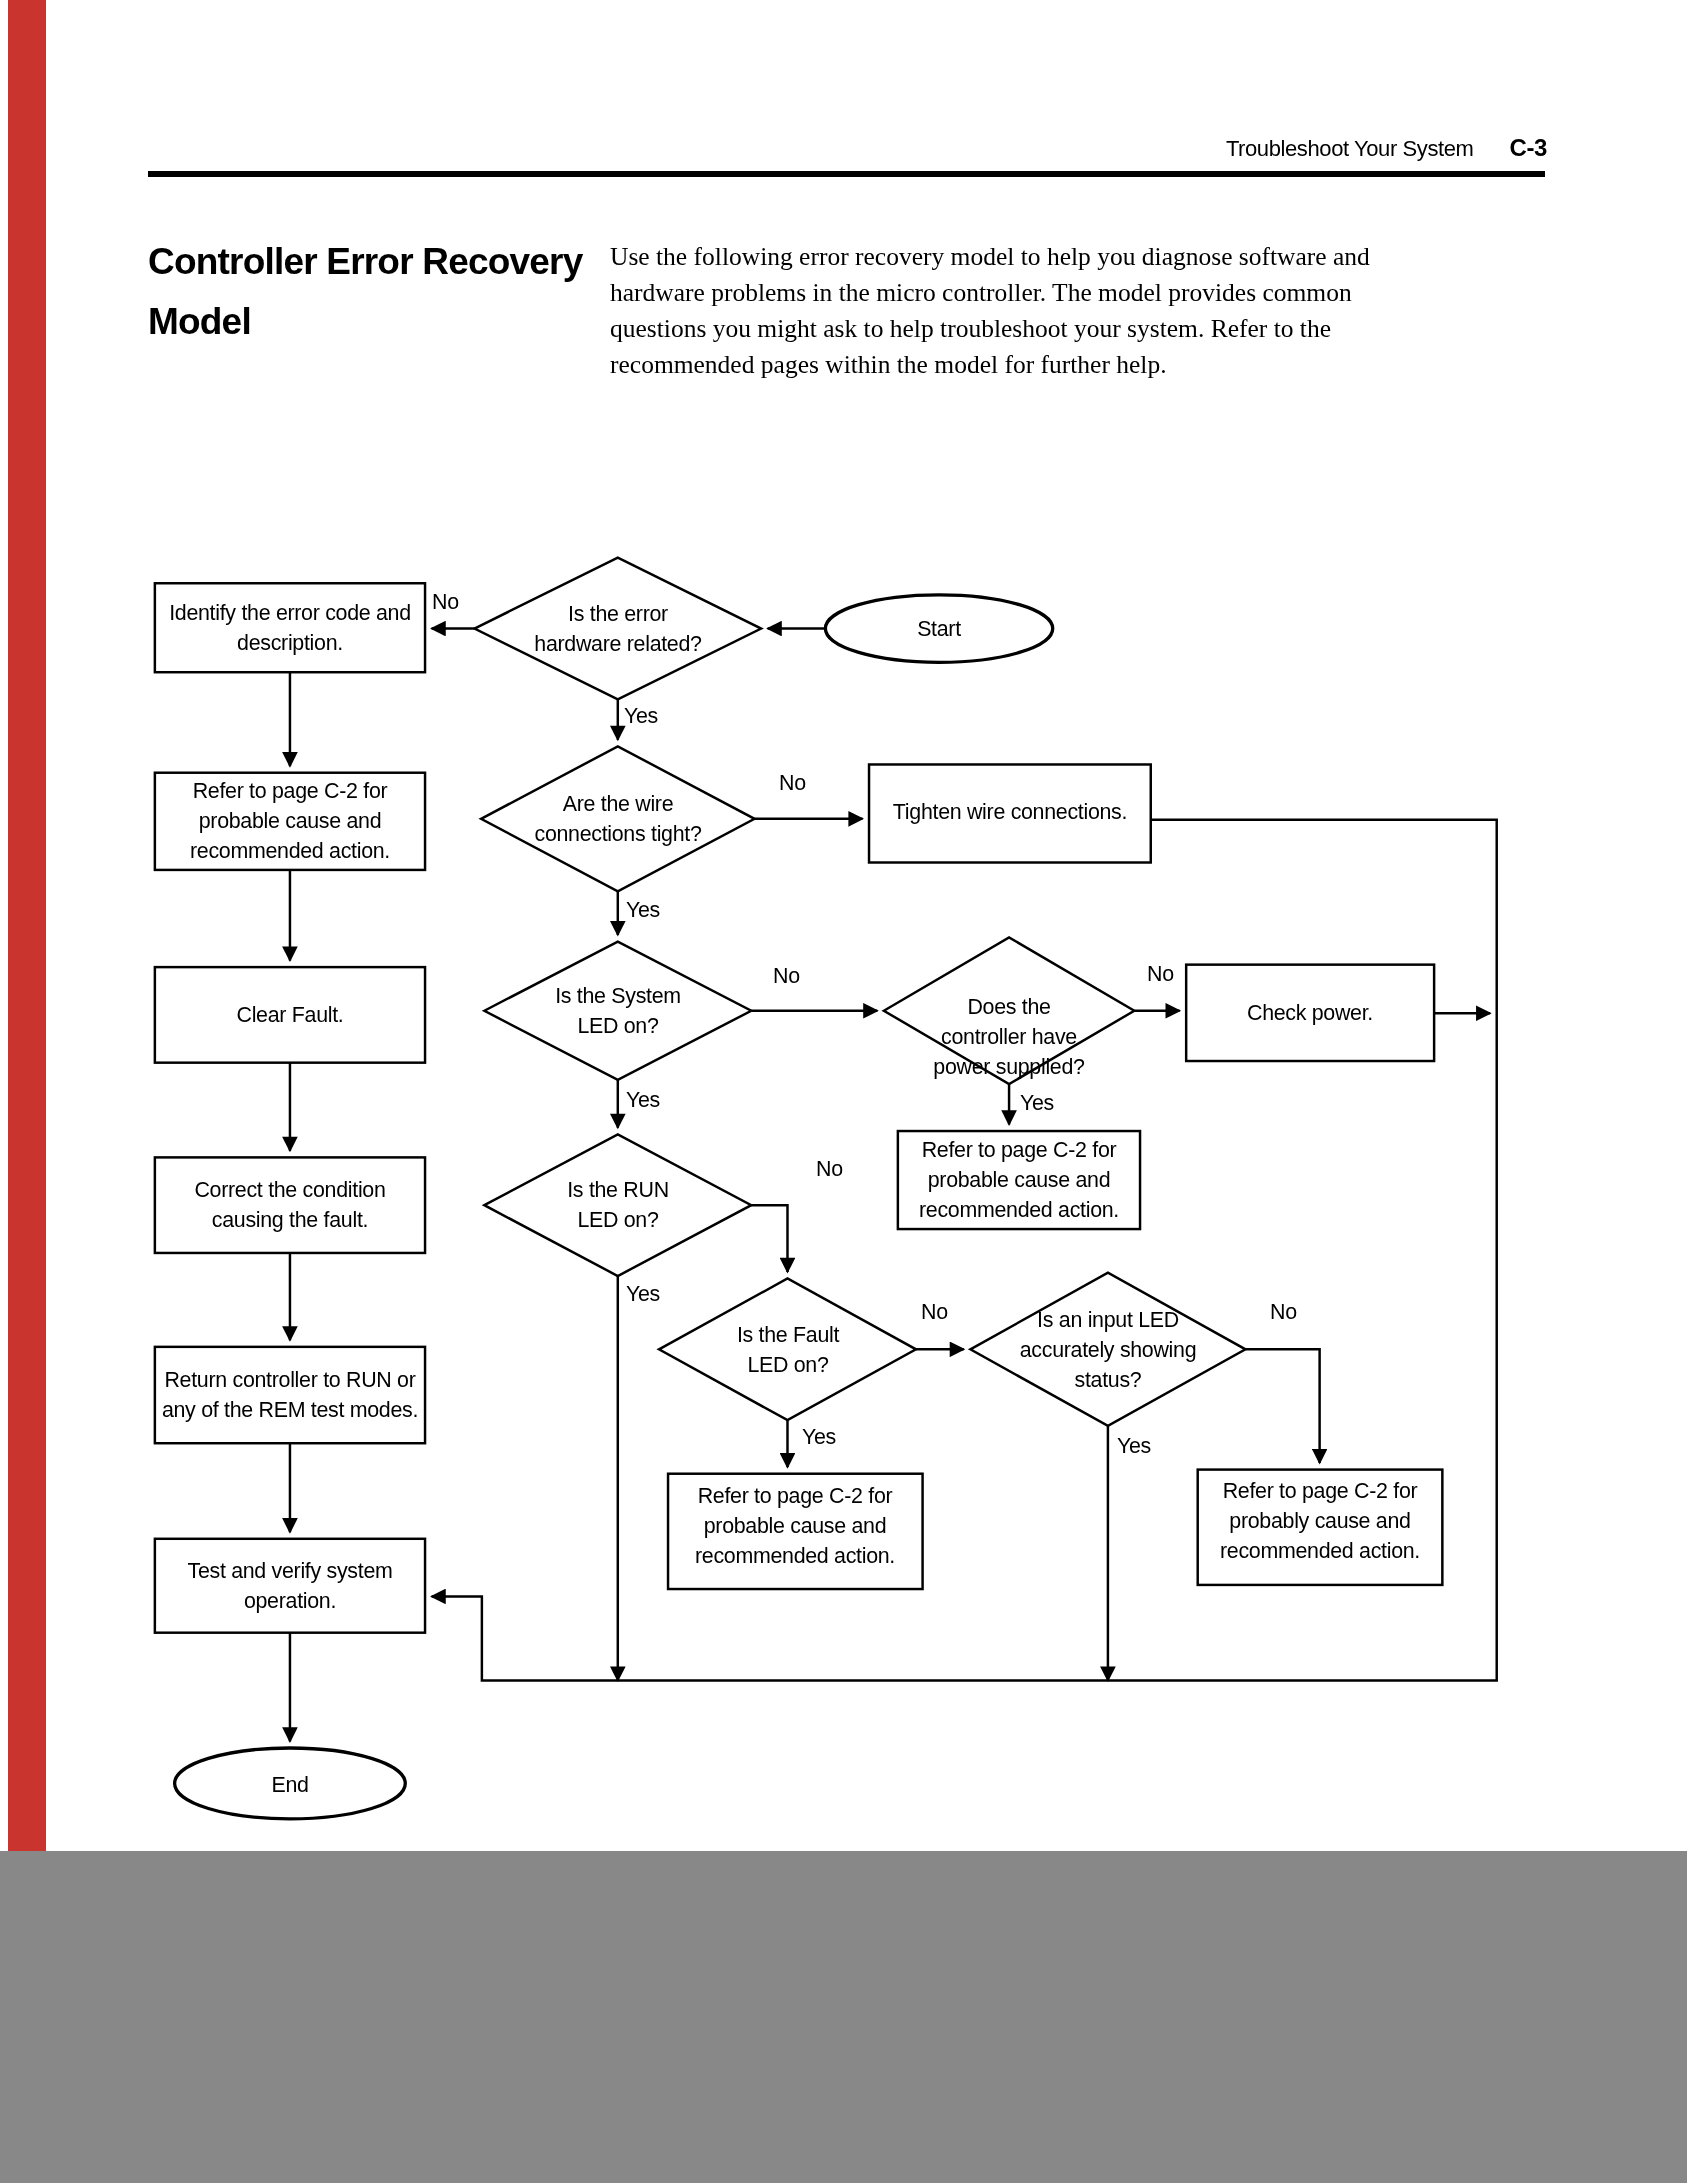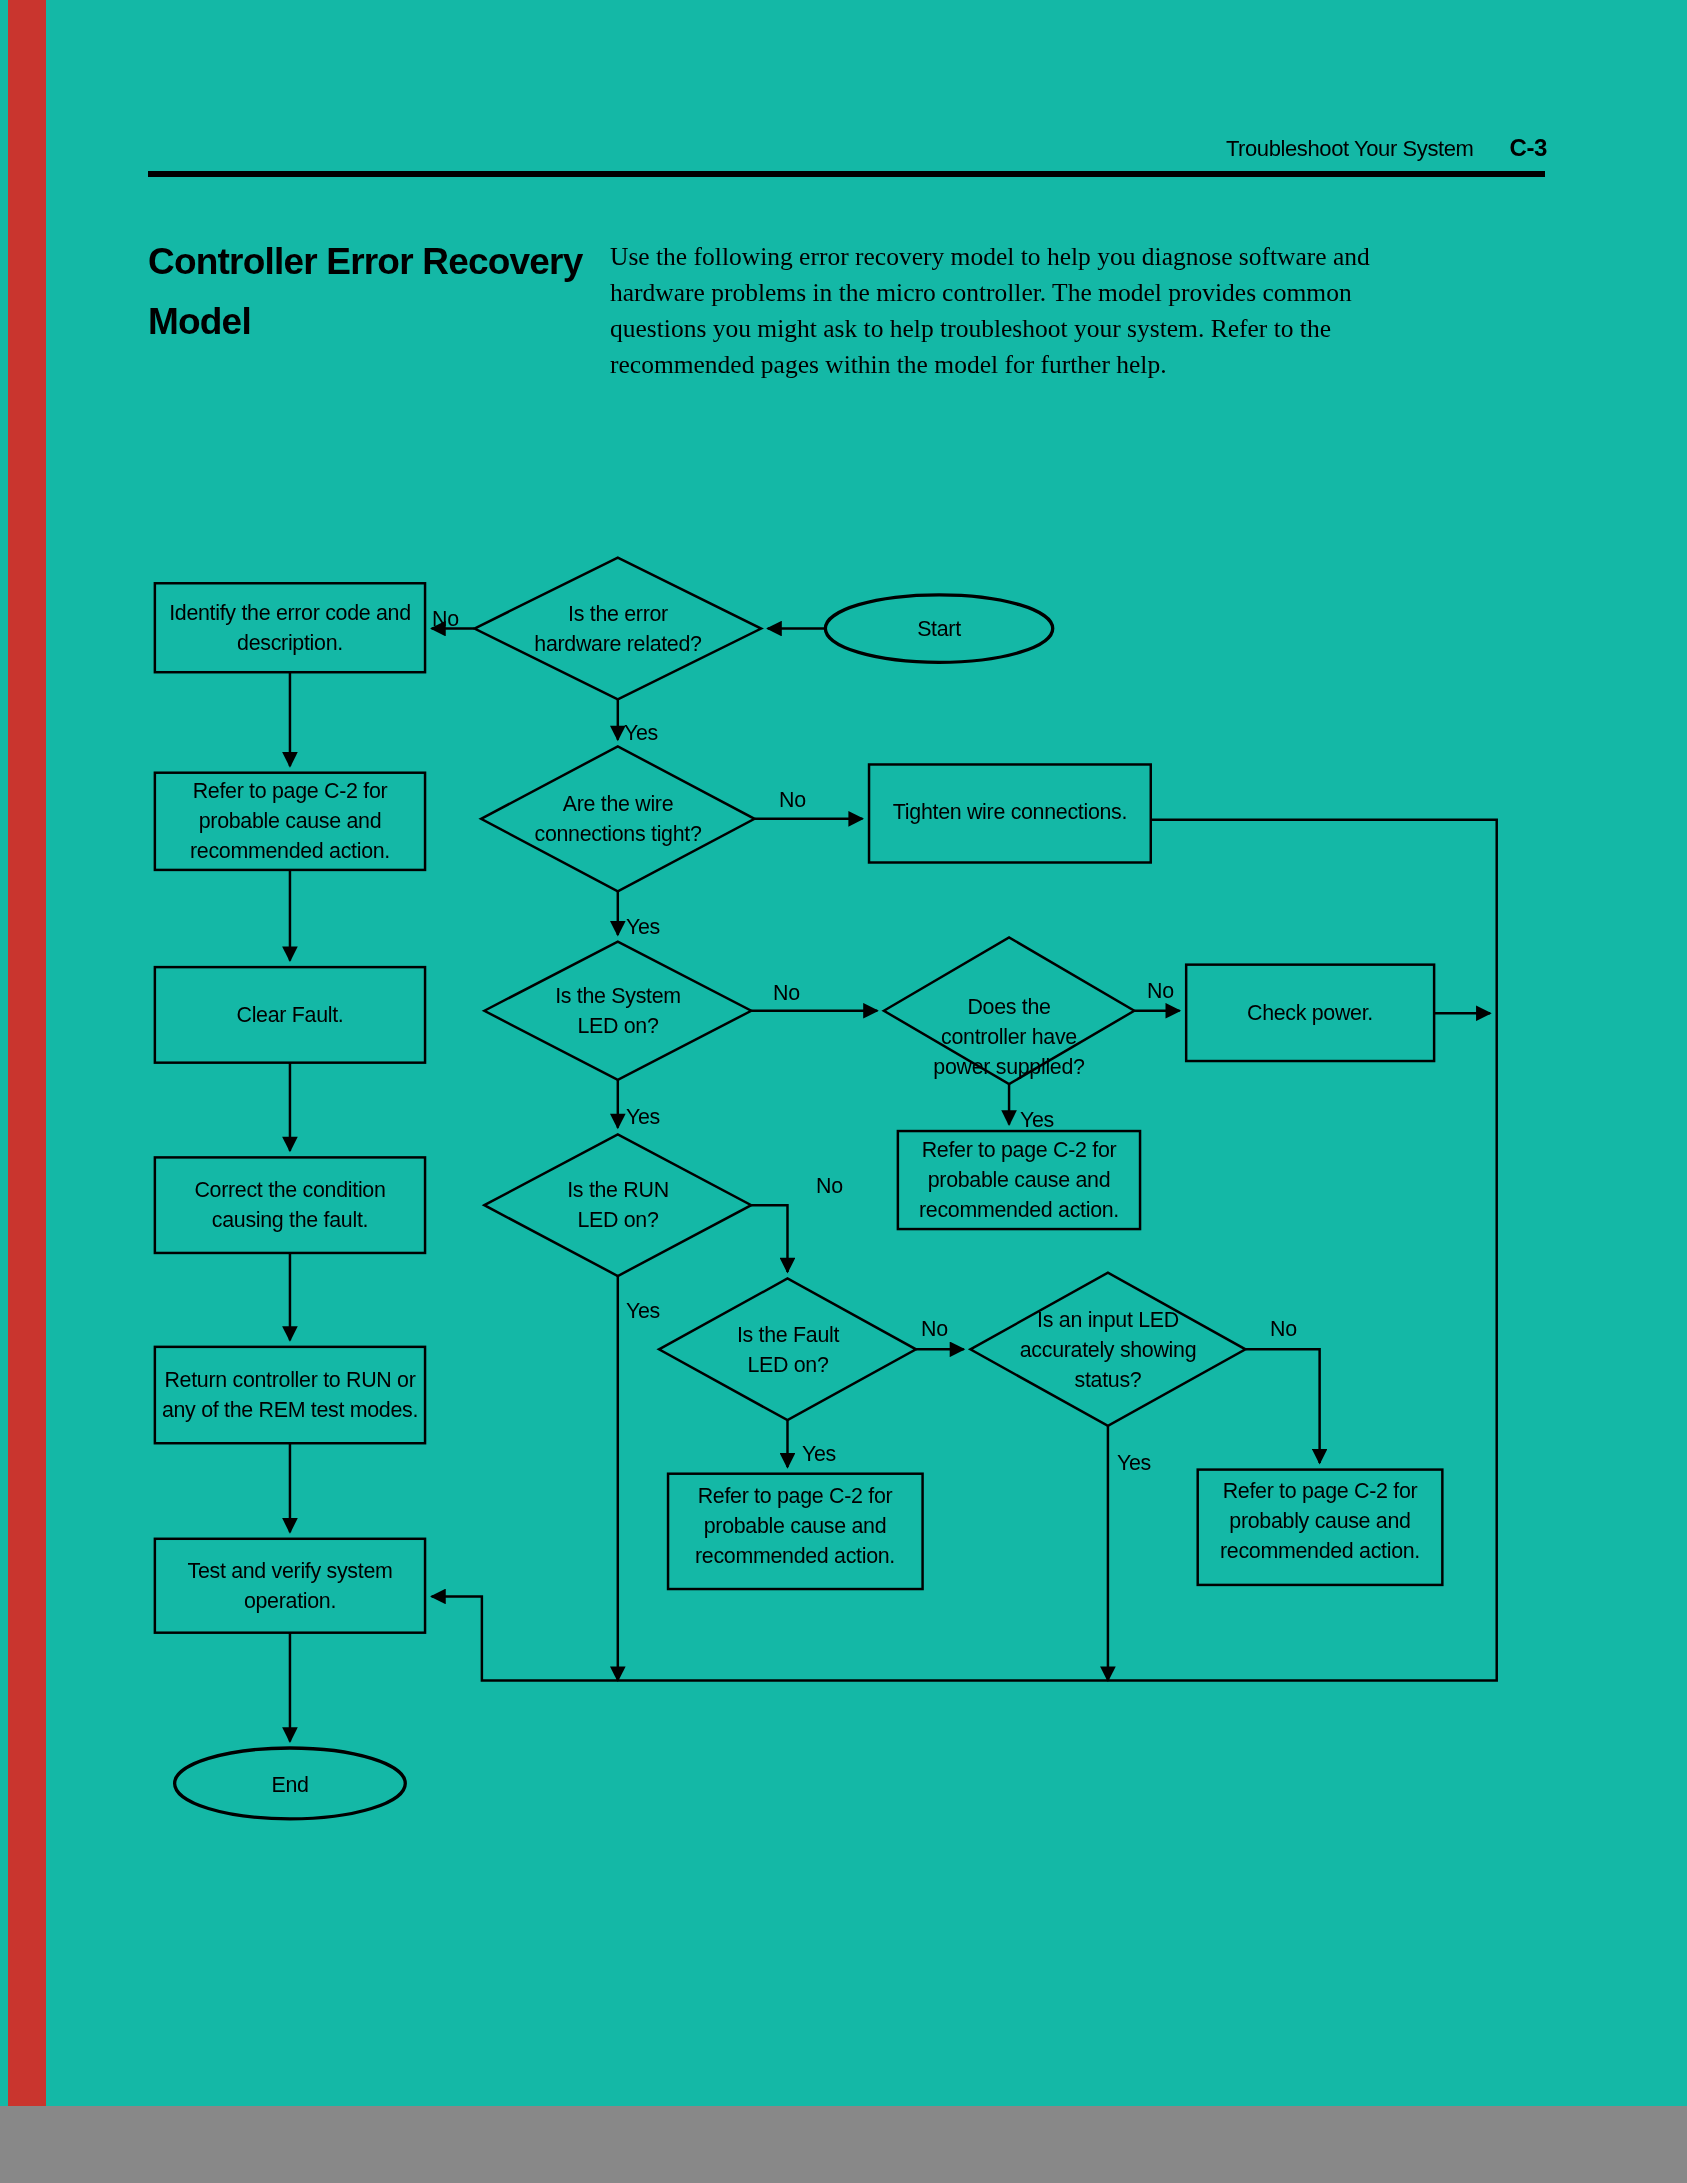--- a/index.html
+++ b/index.html
@@ -1,36 +1,36 @@
 <!DOCTYPE html>
 <html style="font-size:13px"><head>
 <meta charset="utf-8">
 <style>
   html,body{margin:0;padding:0;background:#888;}
-  #page{position:relative;width:1687px;height:2106px;background:#14b8a6;overflow:hidden;
+  #page{position:relative;width:1687px;height:1851px;background:#ffffff;overflow:hidden;
         font-family:"Liberation Sans",sans-serif;color:#000;}
   #redbar{position:absolute;left:8.2px;top:0;width:38px;height:2183px;}
   #hdr{position:absolute;top:124px;right:140px;display:flex;align-items:baseline;gap:36px;}
   #hdr .sec{font-size:22px;letter-spacing:-0.4px;}
   #hdr .pg{font-size:24px;font-weight:bold;letter-spacing:-0.4px;margin-top:10px;}
   #rule{position:absolute;left:148px;top:171px;width:1397px;height:5.8px;background:#000;}
   #title{position:absolute;left:148px;top:232px;font-size:37px;font-weight:bold;
          line-height:60px;letter-spacing:-0.8px;white-space:pre-line;}
   #intro{position:absolute;left:610px;top:239px;font-family:"Liberation Serif",serif;
          font-size:25.5px;line-height:36px;white-space:pre-line;}
   #footer{position:absolute;top:2106px;right:140px;font-size:21px;letter-spacing:-0.4px;}
   svg{position:absolute;left:0;top:0;}
   .shape{fill:none;stroke:#000;stroke-width:3px;}
   .term{fill:none;stroke:#000;stroke-width:4px;}
   .edge{fill:none;stroke:#000;stroke-width:3px;}
   .nl{position:absolute;transform:translate(-50%,-50%);text-align:center;white-space:pre;
       font-size:21.4px;line-height:30px;letter-spacing:-0.3px;}
   .nt{position:absolute;transform:translateX(-50%);text-align:center;white-space:pre;
       font-size:21.4px;line-height:30px;letter-spacing:-0.3px;}
-  .el{position:absolute;font-size:21.4px;letter-spacing:-0.3px;margin-top:17px;}
+  .el{position:absolute;font-size:21.4px;letter-spacing:-0.3px;}
 </style>
 </head>
 <body>
 
 <div id="page">
 
   <div id="redbar" style="background: rgb(201, 53, 46);"></div>
 
   <div id="hdr">
     <span class="sec">Troubleshoot Your System</span>

